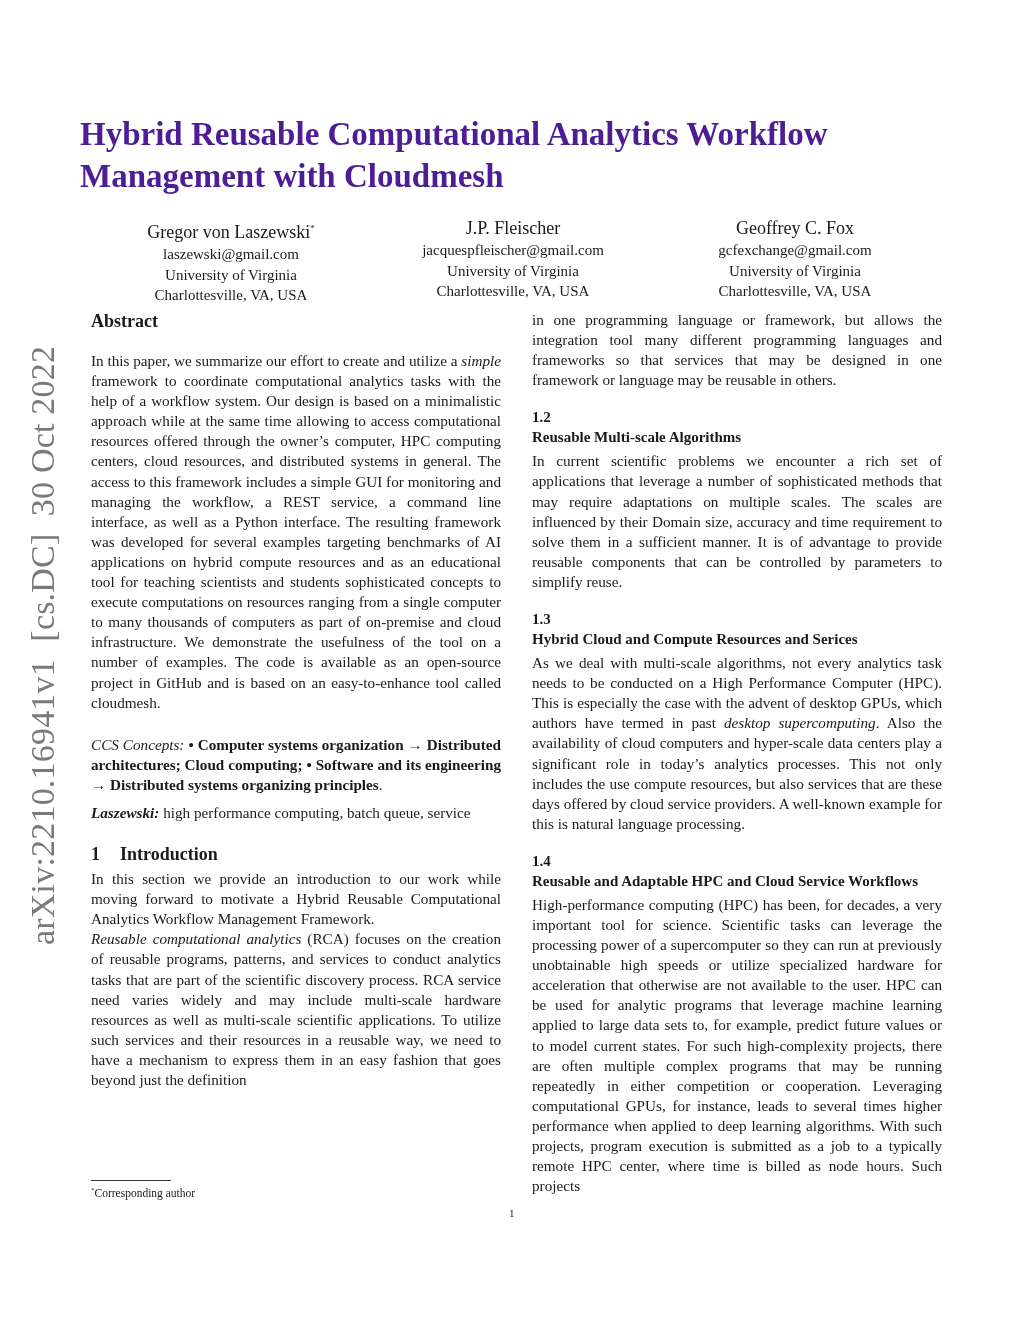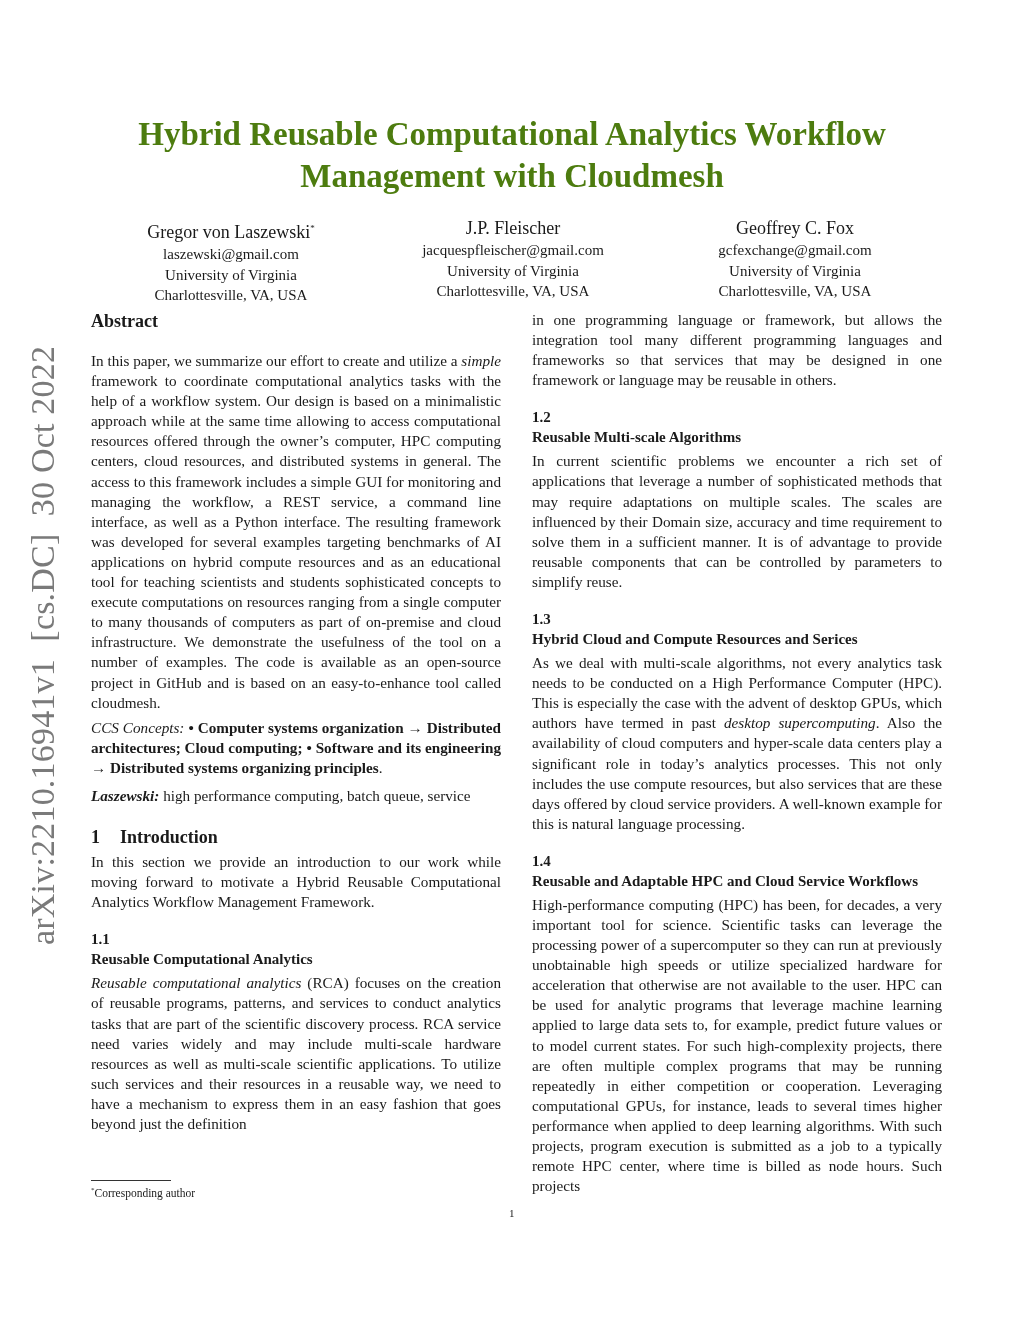--- a/index.html
+++ b/index.html
@@ -7,33 +7,33 @@
     width: 1024px; height: 1325px; position: relative; overflow: hidden;
     font-family: "Liberation Serif", "DejaVu Serif", serif; color: #1a1a1a;
   }
   .arxiv-stamp {
     position: absolute; left: 24px; top: 945px;
     transform: rotate(-90deg); transform-origin: left top;
     width: 600px; font-size: 34px; color: #7a7a7a; white-space: pre; letter-spacing: 0.2px;
     font-family: "Liberation Serif", serif;
   }
   .title {
-    position: absolute; left: 80px; top: 113px; width: 864px; text-align: center;
-    font-size: 33px; font-weight: bold; line-height: 42px; color: #4d7c0f;
+    position: absolute; left: 80px; top: 113px; width: 864px; text-align: left;
+    font-size: 33px; font-weight: bold; line-height: 42px; color: #4c1d95;
   }
   .authors { position: absolute; top: 216px; left: 90px; width: 846px; display: flex; justify-content: flex-end; }
   .author { width: 282px; text-align: center; font-size: 15px; line-height: 20.5px; }
   .author .name { font-size: 18px; line-height: 24px; margin-bottom: 0px; }
   .author .name sup { font-size: 9px; }
   .col { position: absolute; top: 310px; width: 410px; font-size: 15.2px; line-height: 20.1px; }
   .col-left { left: 91px; }
   .col-right { left: 532px; }
   .p { text-align: justify; margin: 0; hyphens: auto; }
   .abs-h { font-size: 18px; font-weight: bold; margin: 0 0 19px 0; line-height: 22px; }
-  .ccs { margin-top: 5px; }
+  .ccs { margin-top: 22px; }
   .ccs b { font-weight: bold; }
   .kw { margin-top: 8px; }
   .sec1 { font-size: 18px; font-weight: bold; margin: 20px 0 4px 0; line-height: 22px; }
   .sec1 .num { display: inline-block; width: 29px; }
   .sub { font-size: 15px; font-weight: bold; margin: 17px 0 4px 0; line-height: 20px; display: flex; flex-direction: column; }
   .sub .num { display: inline-block; width: 38px; flex-shrink: 0; }
   .footnote-rule { position: absolute; left: 91px; top: 1180px; width: 80px; border-top: 1px solid #333; }
   .footnote { position: absolute; left: 91px; top: 1186px; font-size: 11.5px; }
   .footnote sup { font-size: 7px; }
   .page-num { position: absolute; left: 509px; top: 1207px; font-size: 11px; }
@@ -70,24 +70,20 @@
   <div class="abs-h">Abstract</div>
   <p class="p"><span>In this paper, we summarize our effort to create and utilize a </span><em>simple</em><span> framework to coordinate computational analytics tasks with the help of a workflow system. Our design is based on a minimalistic approach while at the same time allowing to access computational resources offered through the owner’s computer, HPC computing centers, cloud resources, and distributed systems in general. The access to this framework includes a simple GUI for monitoring and managing the workflow, a REST service, a command line interface, as well as a Python interface. The resulting framework was developed for several examples targeting benchmarks of AI applications on hybrid compute resources and as an educational tool for teaching scientists and students sophisticated concepts to execute computations on resources ranging from a single computer to many thousands of computers as part of on-premise and cloud infrastructure. We demonstrate the usefulness of the tool on a number of examples. The code is available as an open-source project in GitHub and is based on an easy-to-enhance tool called cloudmesh.</span></p>
 
   <p class="p ccs"><em>CCS Concepts:</em><b> • Computer systems organization → Distributed architectures; Cloud computing; • Software and its engineering → Distributed systems organizing principles</b><span>.</span></p>
 
   <p class="p kw"><b><em>Laszewski:</em></b><span> high performance computing, batch queue, service</span></p>
 
   <div class="sec1"><span class="num">1</span><span>Introduction</span></div>
   <p class="p">In this section we provide an introduction to our work while moving forward to motivate a Hybrid Reusable Computational Analytics Workflow Management Framework.</p>
 
-  <div class="sub">
-      <span class="num">1.1</span>
-      <span>Reusable Computational Analytics</span>
-    </div>
   <p class="p"><em>Reusable computational analytics</em><span> (RCA) focuses on the creation of reusable programs, patterns, and services to conduct analytics tasks that are part of the scientific discovery process. RCA service need varies widely and may include multi-scale hardware resources as well as multi-scale scientific applications. To utilize such services and their resources in a reusable way, we need to have a mechanism to express them in an easy fashion that goes beyond just the definition</span></p>
 </div>
 
 <div class="col col-right">
   <p class="p">in one programming language or framework, but allows the integration tool many different programming languages and frameworks so that services that may be designed in one framework or language may be reusable in others.</p>
 
   <div class="sub">
       <span class="num">1.2</span>
       <span>Reusable Multi-scale Algorithms</span>
     </div>

